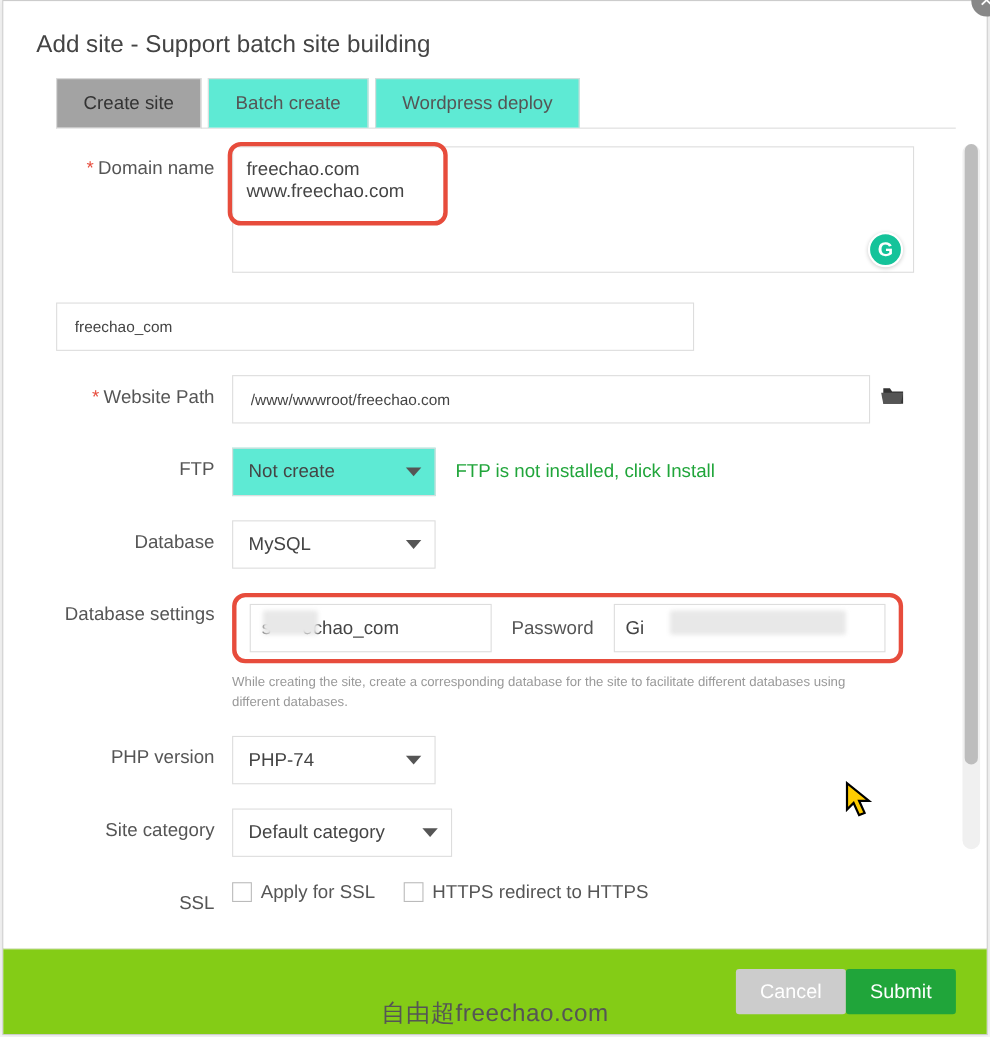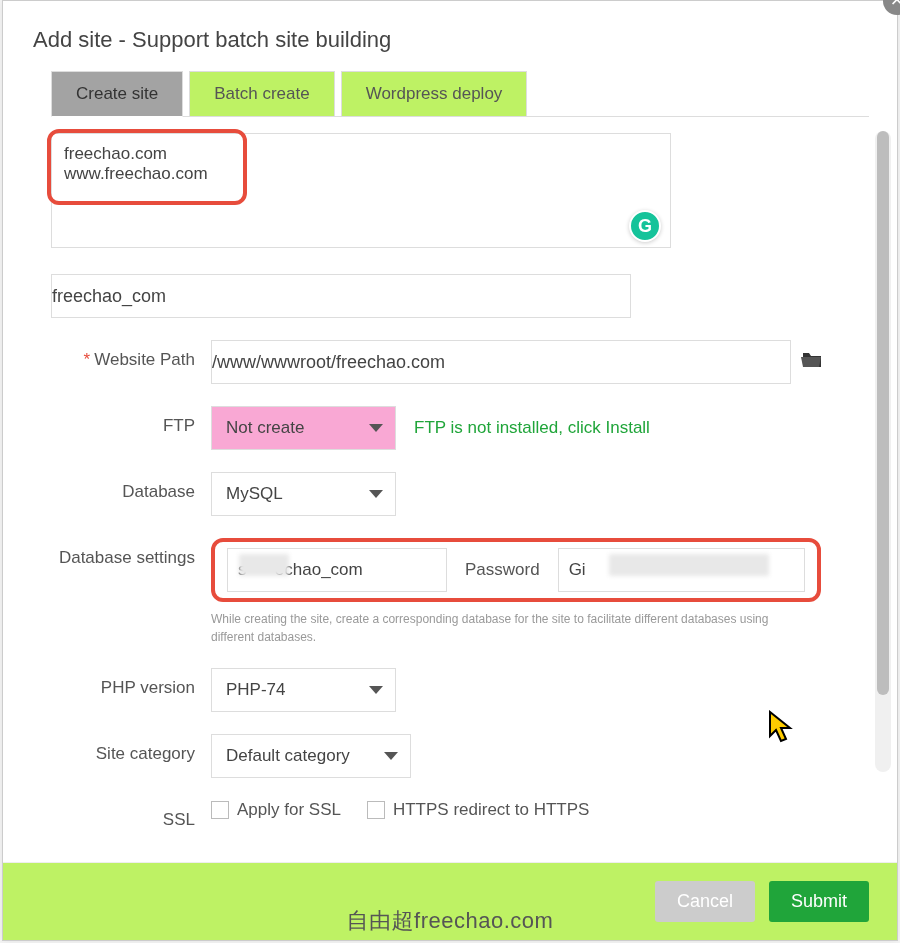--- a/index.html
+++ b/index.html
@@ -52,21 +52,21 @@
   }
   .tabs {
     display: flex;
     border-bottom: 1px solid #ddd;
     margin-right: 0;
   }
   .tab {
     padding: 12px 24px;
     font-size: 17px;
     color: #555;
-    background: #bef264;
+    background: #5eead4;
     border: 1px solid #ddd;
     border-bottom: none;
     margin-right: 6px;
     cursor: pointer;
   }
   .tab.active {
     background: #a3a3a3;
     border-bottom: 1px solid #fff;
     margin-bottom: -1px;
     color: #333;
@@ -109,32 +109,32 @@
     position: absolute;
     top: -4px;
     left: -4px;
     pointer-events: none;
   }
   input.text {
     width: 100%;
     max-width: 600px;
     height: 44px;
     border: 1px solid #ddd;
-    padding: 0 0;
-    font-size: 18px;
+    padding: 0 16px;
+    font-size: 14px;
     color: #444;
   }
   input.text.short { max-width: 580px; }
   .path-row { display: flex; align-items: center; max-width: 620px; }
   .path-row input { flex: 1; }
   .folder-icon { margin-left: 10px; font-size: 20px; color: #333; cursor: pointer; }
   .select {
     height: 44px;
     border: 1px solid #ddd;
-    background: #f9a8d4;
+    background: #5eead4;
     padding: 0 40px 0 14px;
     font-size: 17px;
     color: #444;
     position: relative;
     display: inline-flex;
     align-items: center;
     min-width: 185px;
     cursor: pointer;
   }
   .select.white { background: #fff; }
@@ -202,25 +202,25 @@
   }
   .scrollbar-thumb {
     position: absolute;
     top: 0; left: 2px; right: 2px;
     height: 88%;
     background: #bdbdbd;
     border-radius: 8px;
   }
   .modal-footer {
     border-top: 1px solid #eee;
-    background: #bef264;
+    background: #84cc16;
     padding: 18px 28px;
     display: flex;
     justify-content: flex-end;
-    gap: 14px;
+    gap: 0;
     align-items: center;
     position: relative;
   }
   .btn {
     padding: 10px 22px;
     font-size: 18px;
     border: none;
     border-radius: 3px;
     cursor: pointer;
   }
@@ -255,20 +255,23 @@
     <div class="scroll-area">
       <div class="tabs">
         <div class="tab active">Create site</div>
         <div class="tab">Batch create</div>
         <div class="tab">Wordpress deploy</div>
       </div>
 
       <div class="form">
 
         <div class="row">
+          <div class="label">
+            <span class="req">*</span><span>Domain name</span>
+          </div>
           <div class="field" style="max-width:620px;">
             <textarea class="domain text" style="">freechao.com
 www.freechao.com</textarea>
             <div class="red-box domain-redbox" style="width:200px;height:76px;"></div>
             <div class="grammarly-badge">G</div>
           </div>
         </div>
 
         <div class="row">
           <div class="field">

